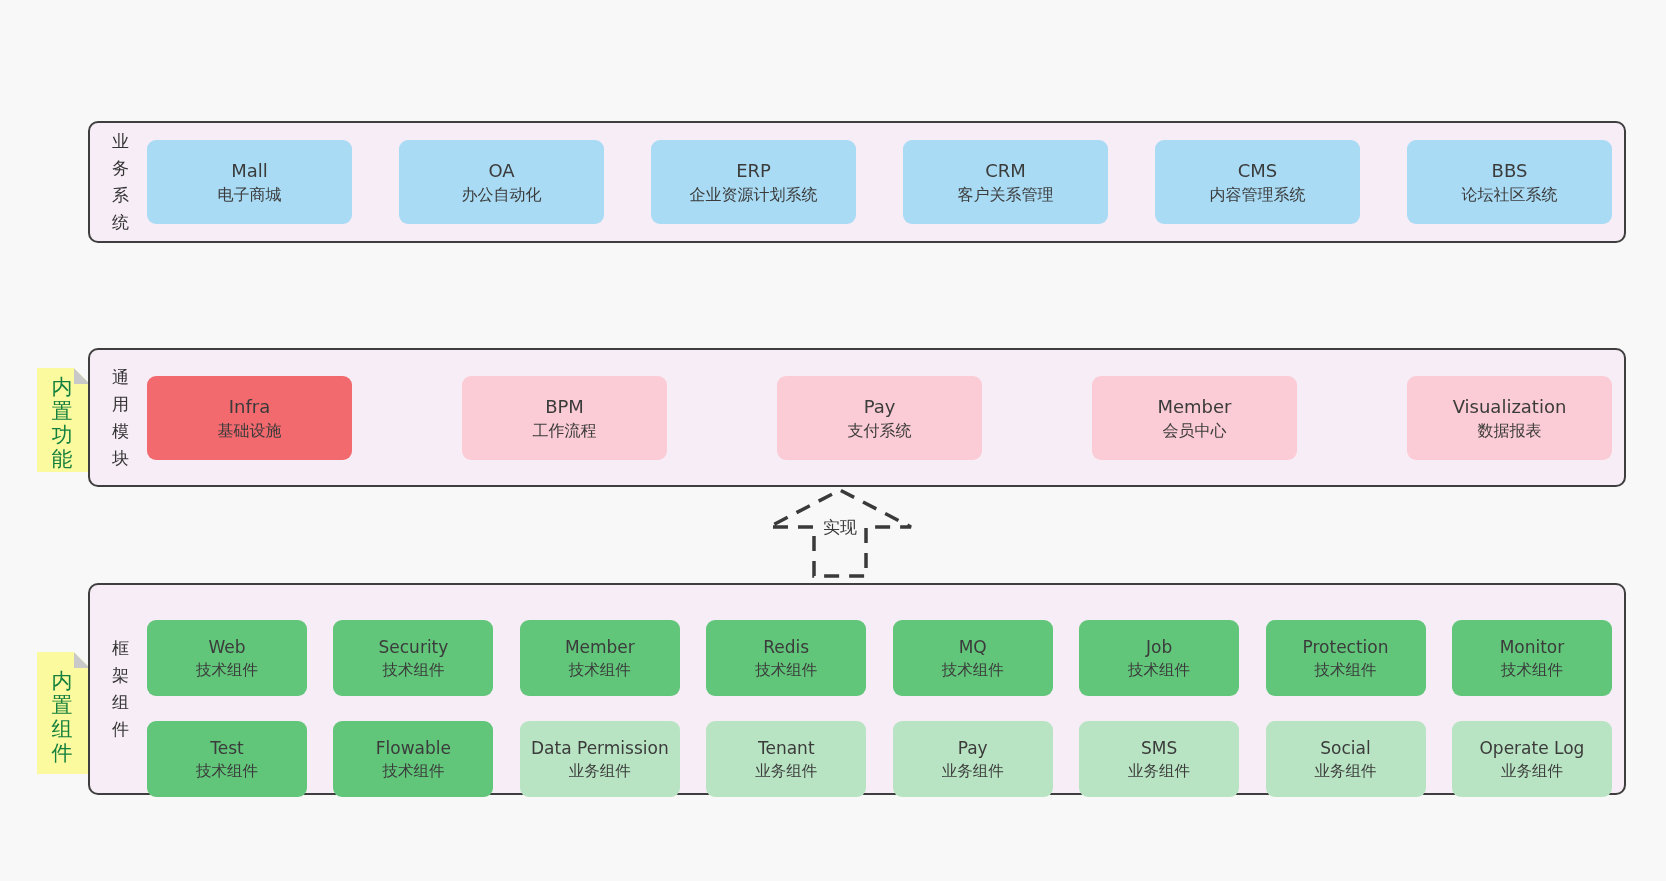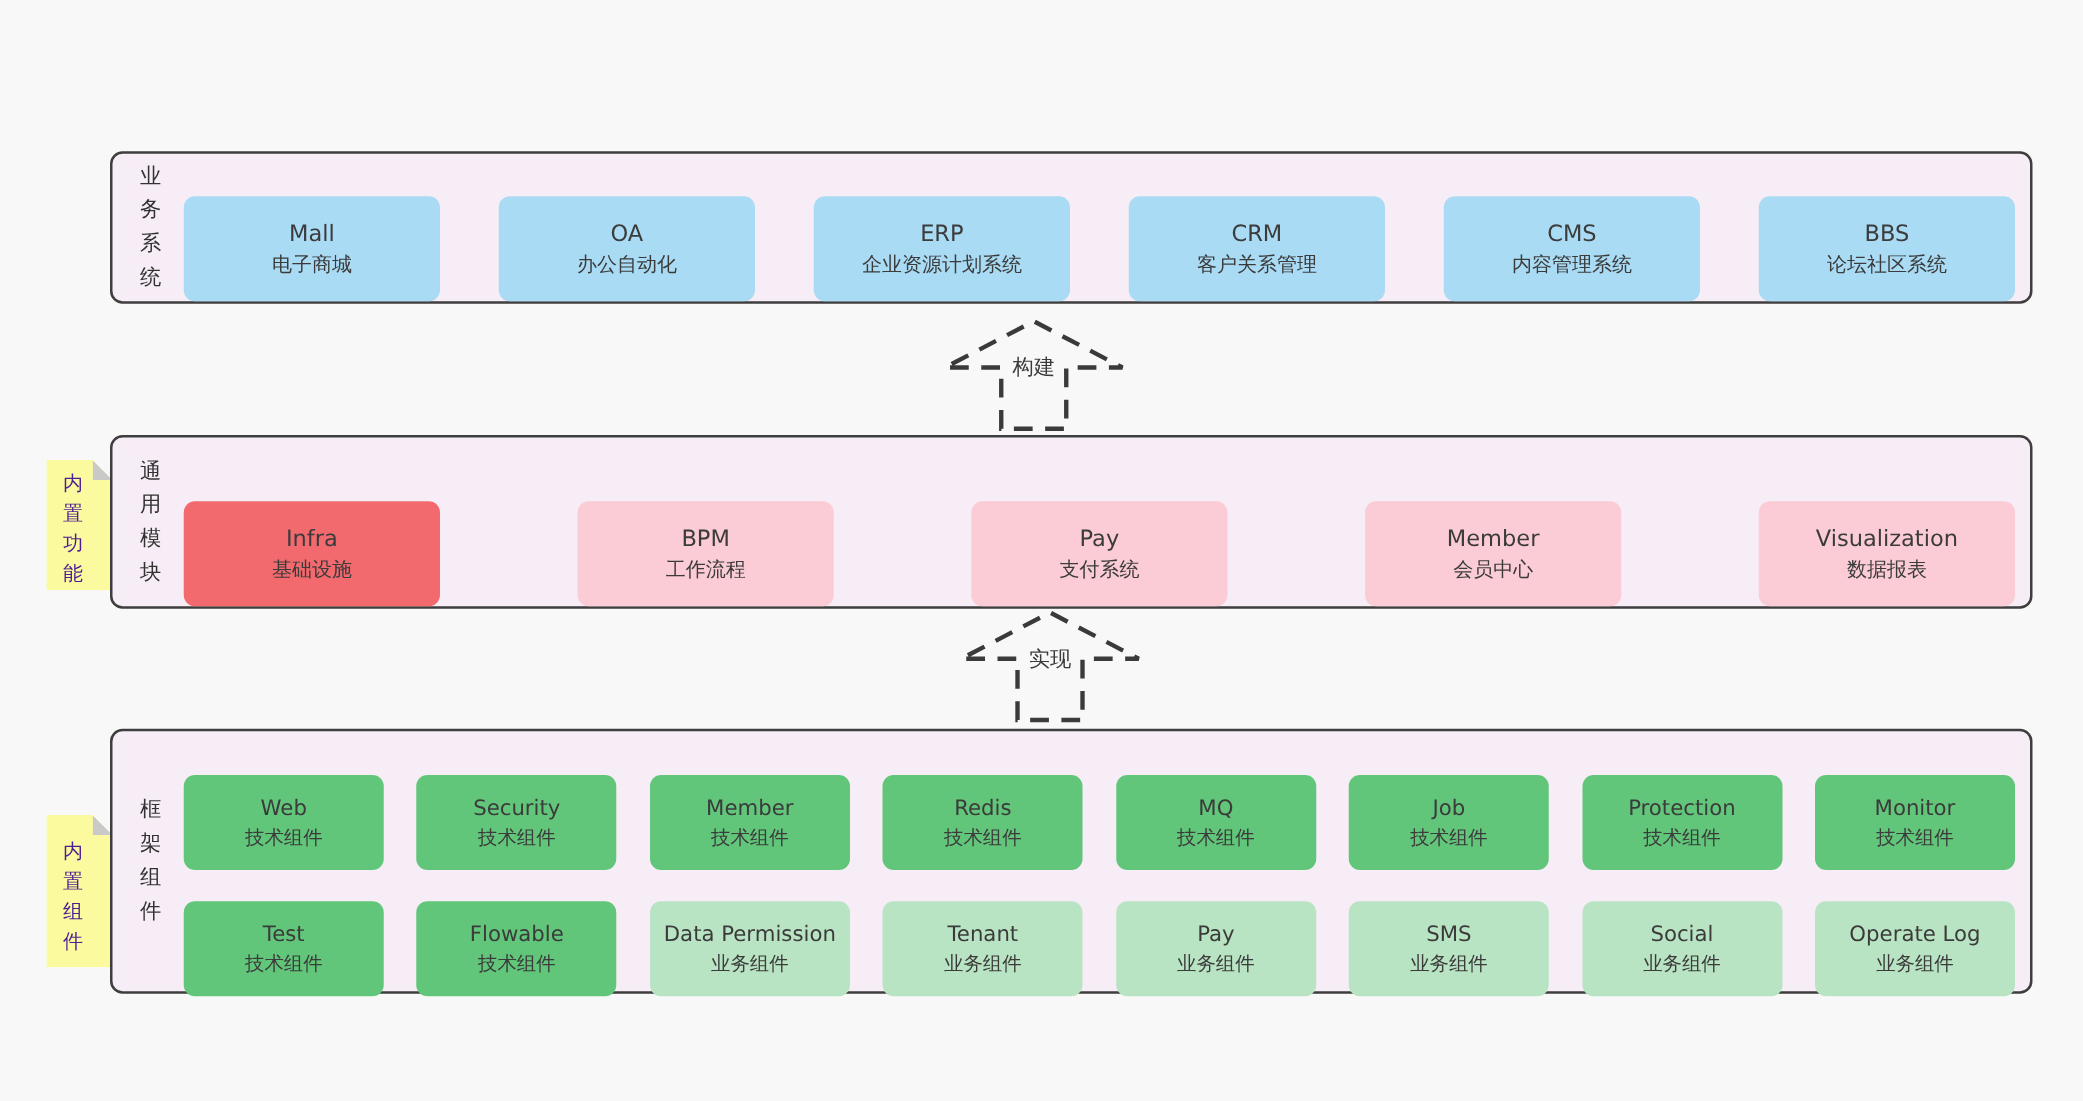--- a/index.html
+++ b/index.html
@@ -25,21 +25,21 @@
 
   .vlabel {
     position:absolute; left:13px; top:50%; transform:translateY(-50%);
     width:26px; text-align:right;
     font-size:17px; line-height:27px; color:#333;
     word-break:break-all;
   }
 
   .row {
     position:absolute; left:57px; right:12px; top:0; bottom:0;
-    display:flex; align-items:flex-end; justify-content:space-between;
+    display:flex; align-items:center; justify-content:space-between;
   }
   .rows {
     position:absolute; left:57px; right:12px; top:0; bottom:0;
     display:flex; flex-direction:column; justify-content:center; gap:25px;margin-top:39px;
   }
   .row-inner { display:flex; justify-content:space-between; }
 
   
   .box {
     border-radius:9px;
@@ -67,22 +67,22 @@
   }
   #sticky-modules   { top:368px; height:104px; }
   #sticky-framework { top:652px; height:122px; }
   .sticky-fold {
     position:absolute; top:0; right:0; width:16px; height:16px;
     background:#c9c9c9;
     clip-path:polygon(0 0, 100% 100%, 0 100%);
   }
   .sticky-text {
     position:absolute; left:46%; top:53%; transform:translate(-50%,-50%);
-    width:22px; text-align:left;
-    font-size:16px; line-height:24px; color:#4c1d95;
+    width:22px; text-align:right;
+    font-size:21px; line-height:24px; color:#15803d;
     word-break:break-all;
   }
 
   
   .arrow { position:absolute; width:150px; height:92px; z-index:1; }
   #arrow-build     { left:752px; top:254px; }
   #arrow-implement { left:765px; top:487px; }
   .arrow svg { position:absolute; inset:0; }
   .arrow-label {
     position:absolute; left:50%; top:43%; transform:translate(-50%,-50%);
@@ -127,26 +127,20 @@
         <div class="box-title">CMS</div>
         <div class="box-sub">内容管理系统</div>
       </div>
       <div class="box box-lg blue">
         <div class="box-title">BBS</div>
         <div class="box-sub">论坛社区系统</div>
       </div>
     </div>
   </div>
 
-  <div class="arrow" id="arrow-build">
-    <svg viewBox="0 0 150 92">
-      <path d="M49,89 L49,40 L4,40 L75,3 L146,40 L101,40 L101,89 Z" fill="none" stroke="#3a3a3a" stroke-width="3.5" stroke-dasharray="15 10"></path>
-    </svg>
-    <div class="arrow-label">构建</div>
-  </div>
 
   <div class="panel" id="panel-modules">
     <div class="vlabel">通用模块</div>
     <div class="row">
       <div class="box box-lg red">
         <div class="box-title">Infra</div>
         <div class="box-sub">基础设施</div>
       </div>
       <div class="box box-lg pink">
         <div class="box-title">BPM</div>

